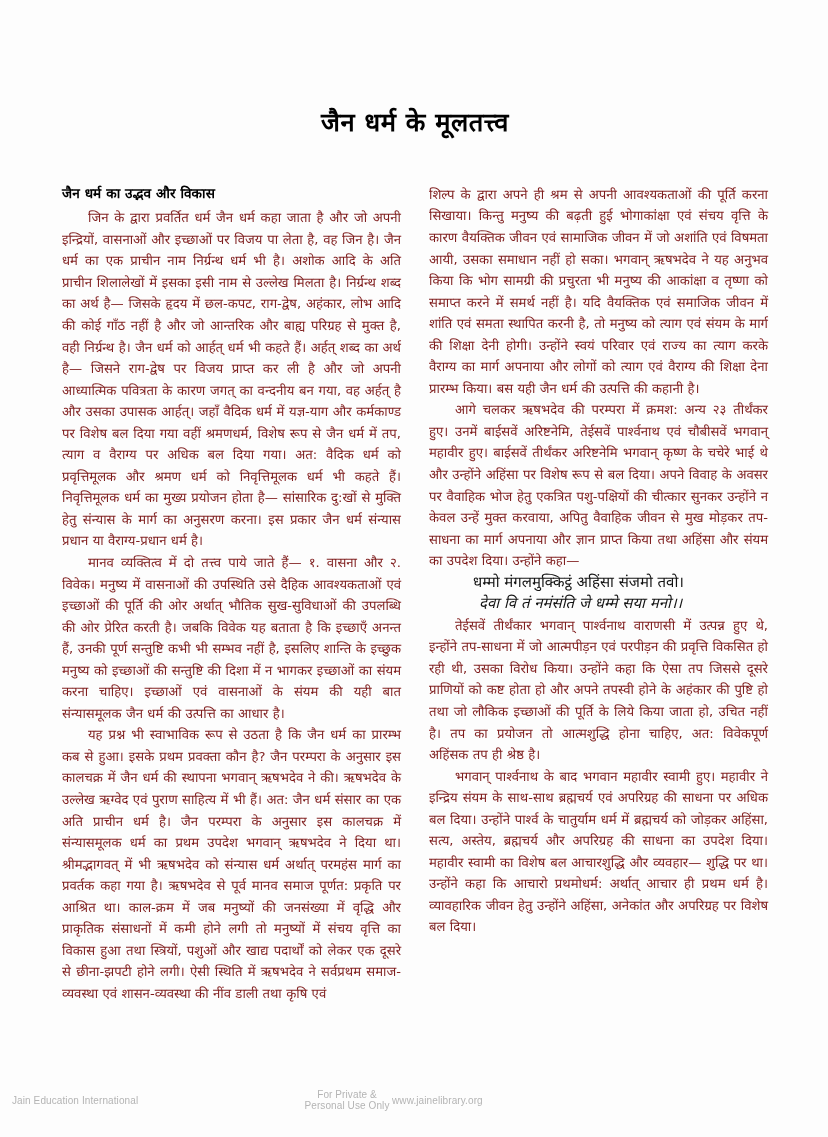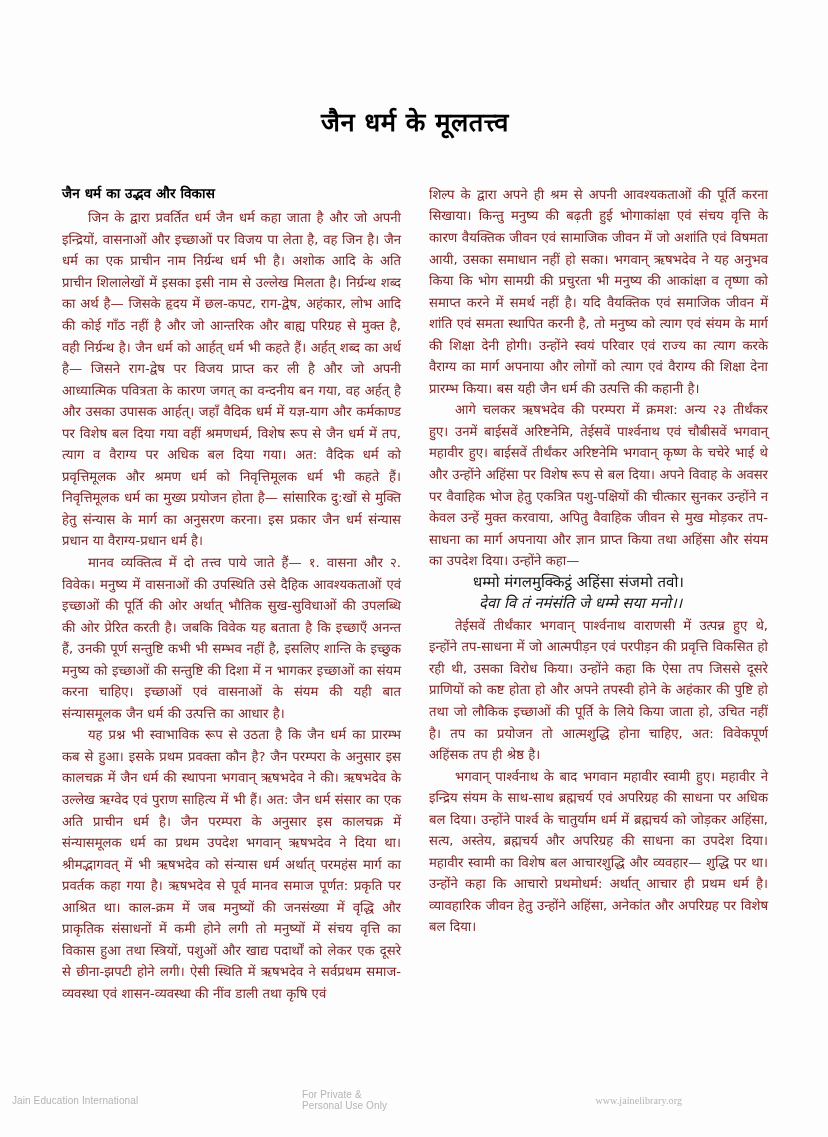--- a/index.html
+++ b/index.html
@@ -102,27 +102,25 @@
     color: #b4b4b4;
     letter-spacing: 0.1px;
   }
   .footer .f-left {
     width: 290px;
     padding-left: 12px;
     text-align: left;
   }
   .footer .f-center {
     flex: 1;
-    text-align: left;
+    text-align: center;
   }
   .footer .f-right {
     width: 290px;
     padding-right: 14px;
-    text-align: right;
-    font-family: Liberation Serif, serif;
   }
 </style>
 </head>
 <body>
 
 <div class="page">
   <div class="page-inner">
 
     <h1 class="doc-title">जैन धर्म के मूलतत्त्व</h1>
 

